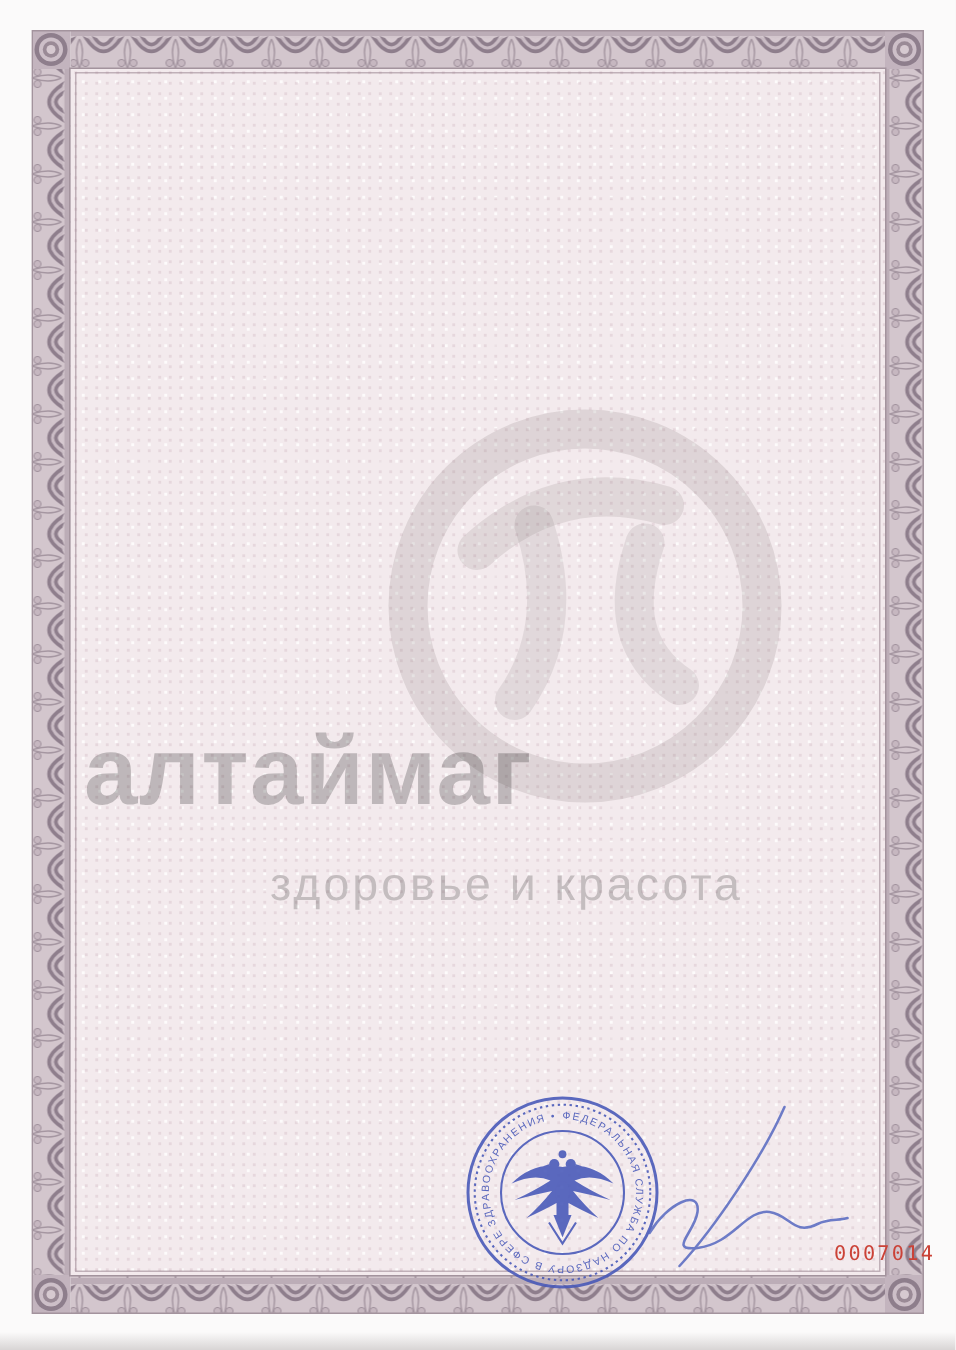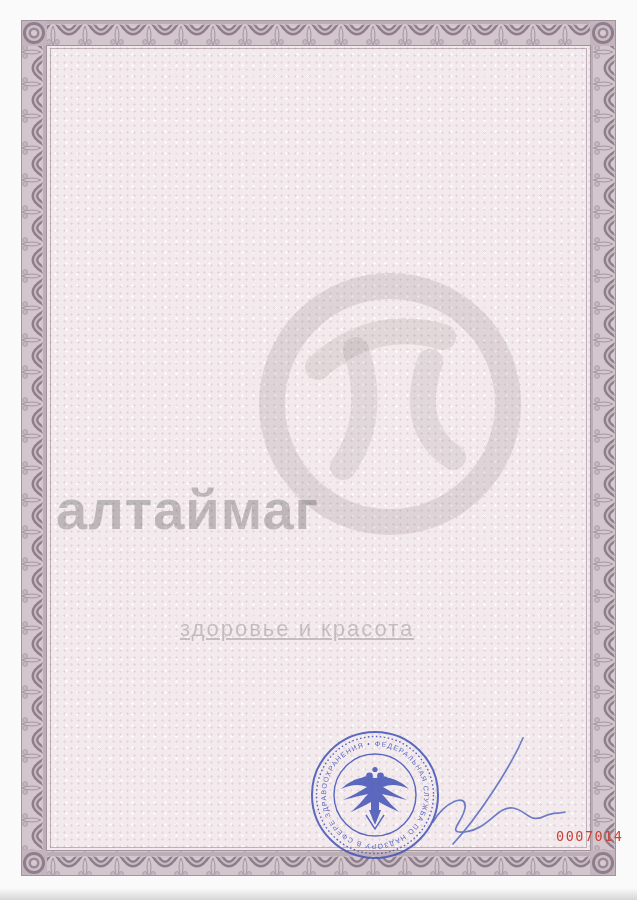--- a/index.html
+++ b/index.html
@@ -45,26 +45,26 @@
              line-height:15.5px;color:#352d26;}
   .sig-name{left:460px;top:811px;width:120px;text-align:center;
             font-weight:bold;font-size:13.2px;color:#352d26;}
   .serial{left:520px;top:828px;font-family:"DejaVu Sans Mono",monospace;
           font-size:13.5px;letter-spacing:1.5px;color:#cb4237;z-index:6;margin-left:36px;}
 
   
   .wm-ring{left:248px;top:262px;z-index:2;}
   .wm-brand{left:56px;top:477px;width:540px;z-index:4;
             font-family:"Liberation Sans",sans-serif;font-weight:bold;
-            font-size:56px;letter-spacing:1px;color:rgba(95,95,95,.34);
+            font-size:64px;letter-spacing:1px;color:rgba(95,95,95,.34);
             mix-blend-mode:multiply;white-space:nowrap;}
-  .wm-tagline{left:180px;top:616px;z-index:4;
+  .wm-tagline{left:180px;top:572px;z-index:4;
             font-family:"Liberation Sans",sans-serif;
-            font-size:22px;letter-spacing:2px;color:rgba(105,105,105,.33);
-            mix-blend-mode:multiply;white-space:nowrap;text-decoration:underline;}
+            font-size:31px;letter-spacing:2px;color:rgba(105,105,105,.33);
+            mix-blend-mode:multiply;white-space:nowrap;}
 
   .stamp{left:306px;top:726px;z-index:5;opacity:.88;}
   .ink{left:405px;top:730px;z-index:6;}
 
   .frame{left:21px;top:20px;z-index:2;}
   .bottom-shade{left:0;bottom:0;width:637px;height:12px;
             background:linear-gradient(#fbfafa,#d8d5d5);z-index:0;}
 </style>
 </head>
 <body>

